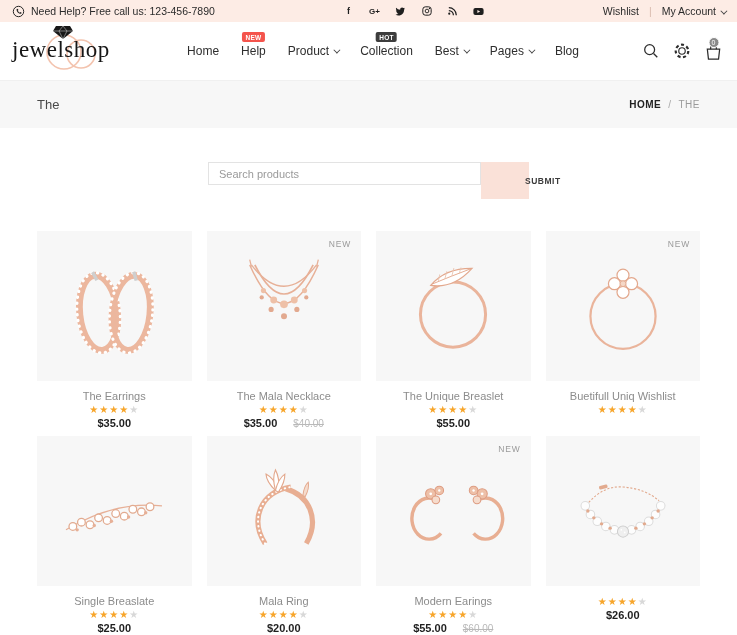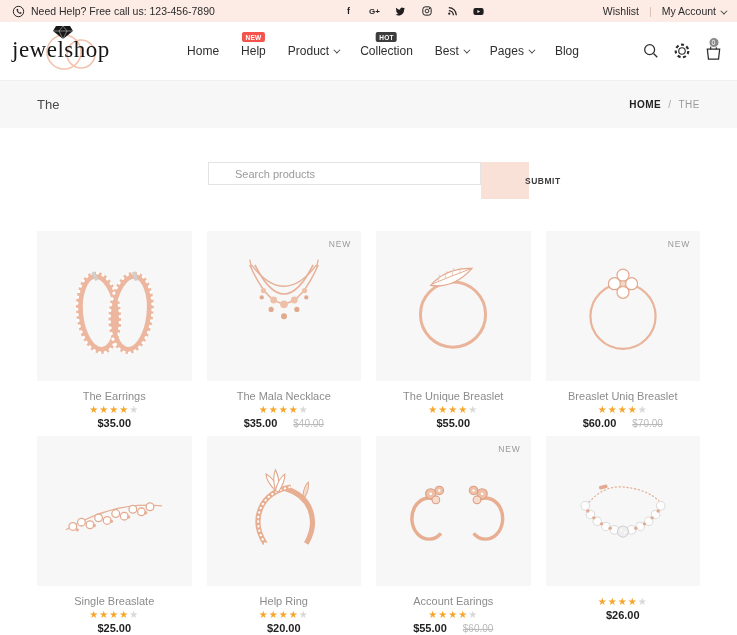--- a/index.html
+++ b/index.html
@@ -46,21 +46,21 @@
   .breadcrumb-bar { height:48px; background:#f7f7f7; border-top:1px solid #f0f0f0;
     display:flex; align-items:center; justify-content:space-between; padding:0 37px; }
   .page-title { font-size:13px; color:#4a4a4a; }
   .crumbs { font-size:10px; letter-spacing:0.5px; display:flex; gap:7px; align-items:center; }
   .crumb-home { color:#222; font-weight:bold; cursor:pointer; }
   .crumb-sep { color:#aaa; }
   .crumb-cur { color:#9a9a9a; }
 
   
   .search-row { margin-top:34px; display:flex; justify-content:center; }
-  .search-input { width:273px; height:23px; border:1px solid #e3e3e3; padding:0 26px;
+  .search-input { width:273px; height:23px; border:1px solid #e3e3e3; padding:0 10px;
     font-size:11px; color:#333; outline:none; }
   .search-input::placeholder { color:#9a9a9a; }
   .submit-btn { width:48px; height:37px; background:#fae1d8; border:none; cursor:pointer;
     font-size:8.5px; font-weight:bold; letter-spacing:0.5px; color:#3c3c3c;
     font-family:"Liberation Sans", sans-serif;padding-left:44px; }
 
   
   .grid { margin:32px 37px 0; display:grid; grid-template-columns:repeat(4,1fr);
     column-gap:15px; row-gap:6px; }
   .card { text-align:center; }
@@ -300,25 +300,22 @@
         <g>
           <circle cx="70" cy="34" r="7" fill="#fff" stroke="#e3a88d" stroke-width="1.4"></circle>
           <circle cx="60" cy="44" r="7" fill="#fff" stroke="#e3a88d" stroke-width="1.4"></circle>
           <circle cx="80" cy="44" r="7" fill="#fff" stroke="#e3a88d" stroke-width="1.4"></circle>
           <circle cx="70" cy="54" r="7" fill="#fff" stroke="#e3a88d" stroke-width="1.4"></circle>
           <circle cx="70" cy="44" r="3.4" fill="#f4d7c6" stroke="#e3a88d" stroke-width="1"></circle>
         </g>
       </svg>
     </div>
     <div class="card-info">
-      <div class="p-title">Breaslet Uniq Breaslet</div>
-      <div class="stars"><span class="star filled">★</span><span class="star filled">★</span><span class="star filled">★</span><span class="star filled">★</span><span class="star empty">★</span></div>
-      <div class="p-price">
-        <span class="price-new">$60.00</span><span class="price-old">$70.00</span>
-      </div>
+      <div class="p-title">Buetifull Uniq Wishlist</div>
+      <div class="stars"><span class="star filled">★</span><span class="star filled">★</span><span class="star filled">★</span><span class="star filled">★</span><span class="star empty">★</span></div>
     </div>
   </div>
 
   <div class="card">
     <div class="card-img">
 
       <svg width="120" height="130" viewBox="0 0 140 140">
         <path d="M14 92 Q70 58 126 64" fill="none" stroke="#e7b097" stroke-width="1.4"></path>
         <g fill="#fff" stroke="#e2ab90" stroke-width="1.5">
           <circle cx="22" cy="88" r="4.5"></circle>
@@ -361,21 +358,21 @@
           <path d="M0 0 Q-4 -14 0 -22 Q5 -14 4 0 Z" fill="#fff" stroke="#e3a88d" stroke-width="1.3" transform="rotate(-30)"></path>
           <path d="M0 0 Q-4 -15 0 -24 Q5 -15 4 0 Z" fill="#fff" stroke="#e3a88d" stroke-width="1.3"></path>
           <path d="M0 0 Q-4 -14 0 -22 Q5 -14 4 0 Z" fill="#fff" stroke="#e3a88d" stroke-width="1.3" transform="rotate(30)"></path>
         </g>
         <g transform="translate(92,52)">
           <path d="M0 0 Q-3 -11 0 -17 Q4 -11 3 0 Z" fill="#f6dccd" stroke="#e3a88d" stroke-width="1.1" transform="rotate(22)"></path>
         </g>
       </svg>
     </div>
     <div class="card-info">
-      <div class="p-title">Help Ring</div>
+      <div class="p-title">Mala Ring</div>
       <div class="stars"><span class="star filled">★</span><span class="star filled">★</span><span class="star filled">★</span><span class="star filled">★</span><span class="star empty">★</span></div>
       <div class="p-price">
         <span class="price-new">$20.00</span>
       </div>
     </div>
   </div>
 
   <div class="card">
     <div class="card-img">
       <span class="card-badge">NEW</span>
@@ -392,21 +389,21 @@
           <path d="M52 58 a20 24 0 1 1 -4 38" fill="none" stroke="#e8ae92" stroke-width="4"></path>
           <circle cx="58" cy="50" r="6" fill="#eec0a8" stroke="#dd9b80" stroke-width="1.2"></circle>
           <circle cx="48" cy="46" r="5" fill="#eec0a8" stroke="#dd9b80" stroke-width="1.2"></circle>
           <circle cx="52" cy="57" r="4.5" fill="#f6dccd" stroke="#dd9b80" stroke-width="1.2"></circle>
           <circle cx="58" cy="50" r="1.6" fill="#fff"></circle>
             <circle cx="48" cy="46" r="1.4" fill="#fff"></circle>
         </g>
       </svg>
     </div>
     <div class="card-info">
-      <div class="p-title">Account Earings</div>
+      <div class="p-title">Modern Earings</div>
       <div class="stars"><span class="star filled">★</span><span class="star filled">★</span><span class="star filled">★</span><span class="star filled">★</span><span class="star empty">★</span></div>
       <div class="p-price">
         <span class="price-new">$55.00</span><span class="price-old">$60.00</span>
       </div>
     </div>
   </div>
 
   <div class="card">
     <div class="card-img">
 

